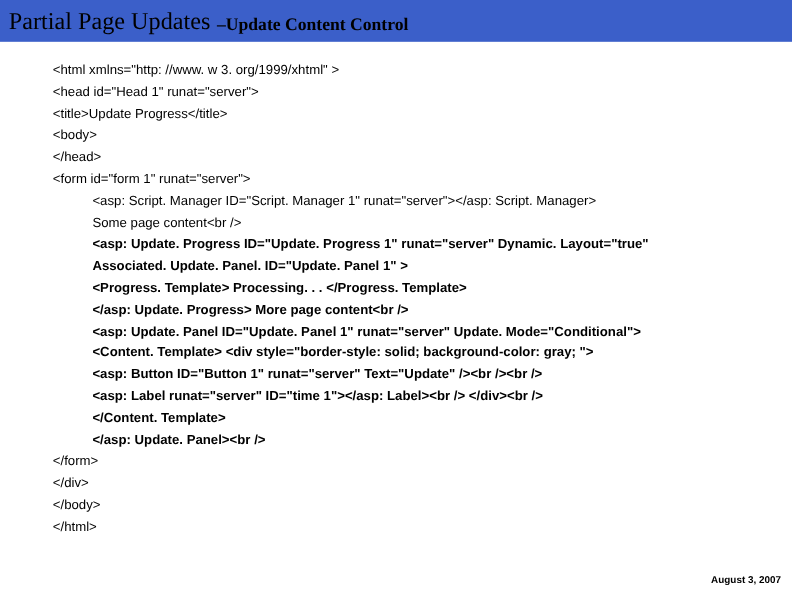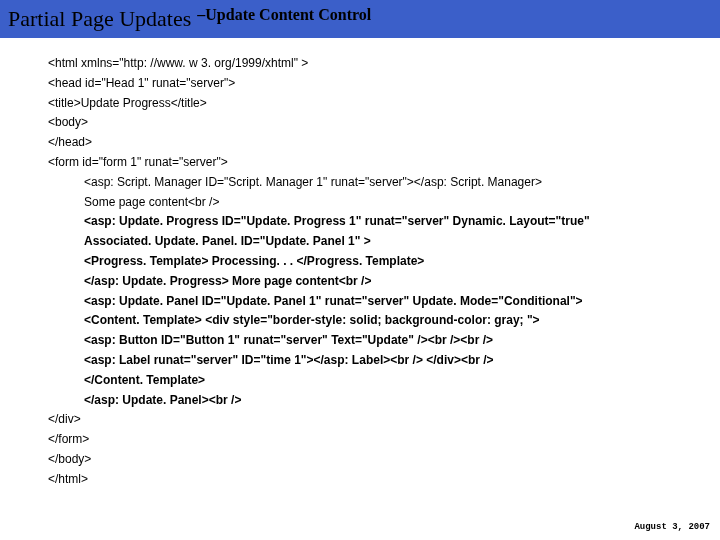--- a/index.html
+++ b/index.html
@@ -9,21 +9,21 @@
       font-family: "Times New Roman", serif;
       background: #fff;
       position: relative;
       overflow: hidden;
     }
     .header-bar {
       background: #3b5fc9;
       width: 720px;
       height: 38px;
       display: flex;
-      align-items: flex-start;
+      align-items: flex-end;
       padding: 6px 8px;
       color: #000;
     }
     .title-main {
       font-size: 22px;
       font-weight: normal;
     }
     .title-sub {
       font-size: 16px;
       font-weight: bold;
@@ -36,21 +36,21 @@
       line-height: 1.65;
       color: #000;
     }
     .code-line { white-space: nowrap; }
     .indent { padding-left: 36px; }
     .bold { font-weight: bold; }
     .footer-date {
       position: absolute;
       right: 10px;
       bottom: 8px;
-      font-family: Liberation Mono, monospace;
+      font-family: Liberation Sans, sans-serif;
       font-size: 9px;
       font-weight: bold;
     }
   </style>
 </head>
 <body>
 
 <div class="header-bar">
   <span class="title-main">Partial Page Updates</span>
   <span class="title-sub">
@@ -70,19 +70,19 @@
   <div class="code-line indent bold">&lt;asp: Update. Progress ID="Update. Progress 1" runat="server" Dynamic. Layout="true"</div>
   <div class="code-line indent bold">Associated. Update. Panel. ID="Update. Panel 1" &gt;</div>
   <div class="code-line indent bold">&lt;Progress. Template&gt; Processing. . . &lt;/Progress. Template&gt;</div>
   <div class="code-line indent bold">&lt;/asp: Update. Progress&gt; More page content&lt;br /&gt;</div>
   <div class="code-line indent bold">&lt;asp: Update. Panel ID="Update. Panel 1" runat="server" Update. Mode="Conditional"&gt;</div>
   <div class="code-line indent bold">&lt;Content. Template&gt; &lt;div style="border-style: solid; background-color: gray; "&gt;</div>
   <div class="code-line indent bold">&lt;asp: Button ID="Button 1" runat="server" Text="Update" /&gt;&lt;br /&gt;&lt;br /&gt;</div>
   <div class="code-line indent bold">&lt;asp: Label runat="server" ID="time 1"&gt;&lt;/asp: Label&gt;&lt;br /&gt; &lt;/div&gt;&lt;br /&gt;</div>
   <div class="code-line indent bold">&lt;/Content. Template&gt;</div>
   <div class="code-line indent bold">&lt;/asp: Update. Panel&gt;&lt;br /&gt;</div>
+  <div class="code-line">&lt;/form&gt;</div>
   <div class="code-line">&lt;/div&gt;</div>
-  <div class="code-line">&lt;/form&gt;</div>
   <div class="code-line">&lt;/body&gt;</div>
   <div class="code-line">&lt;/html&gt;</div>
 </div>
 
 <div class="footer-date">August 3, 2007</div>
 
 </body></html>

